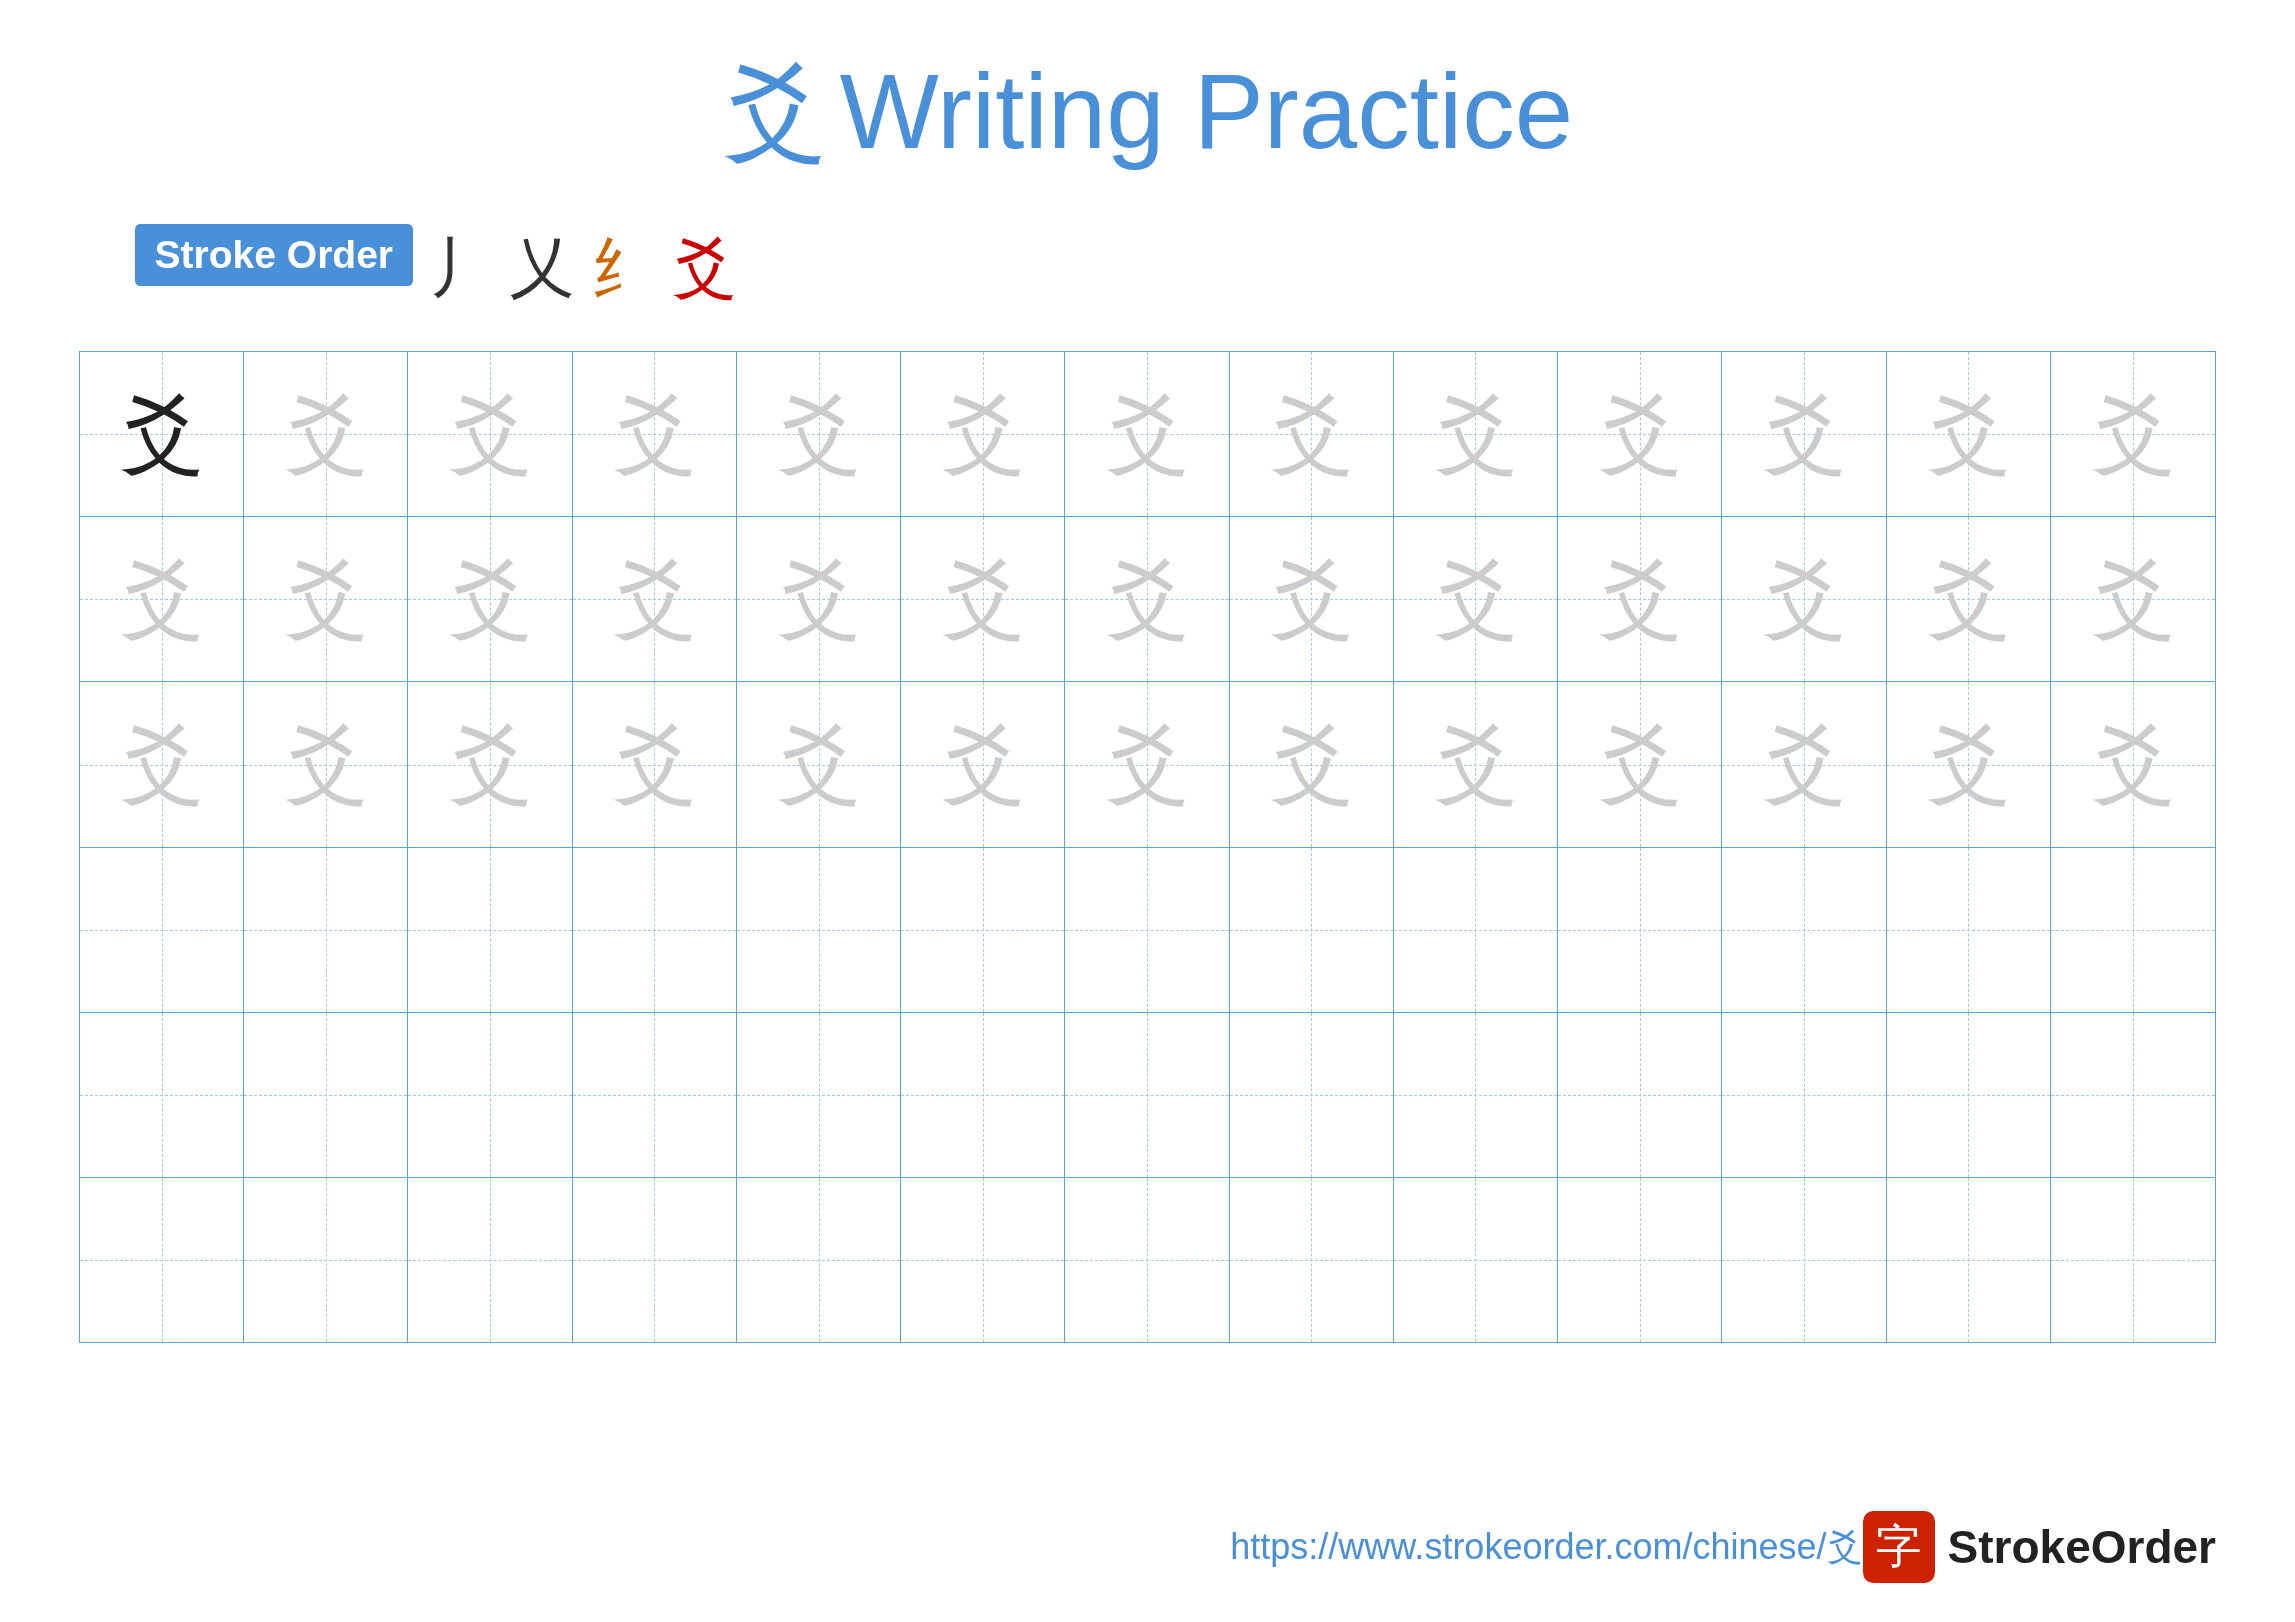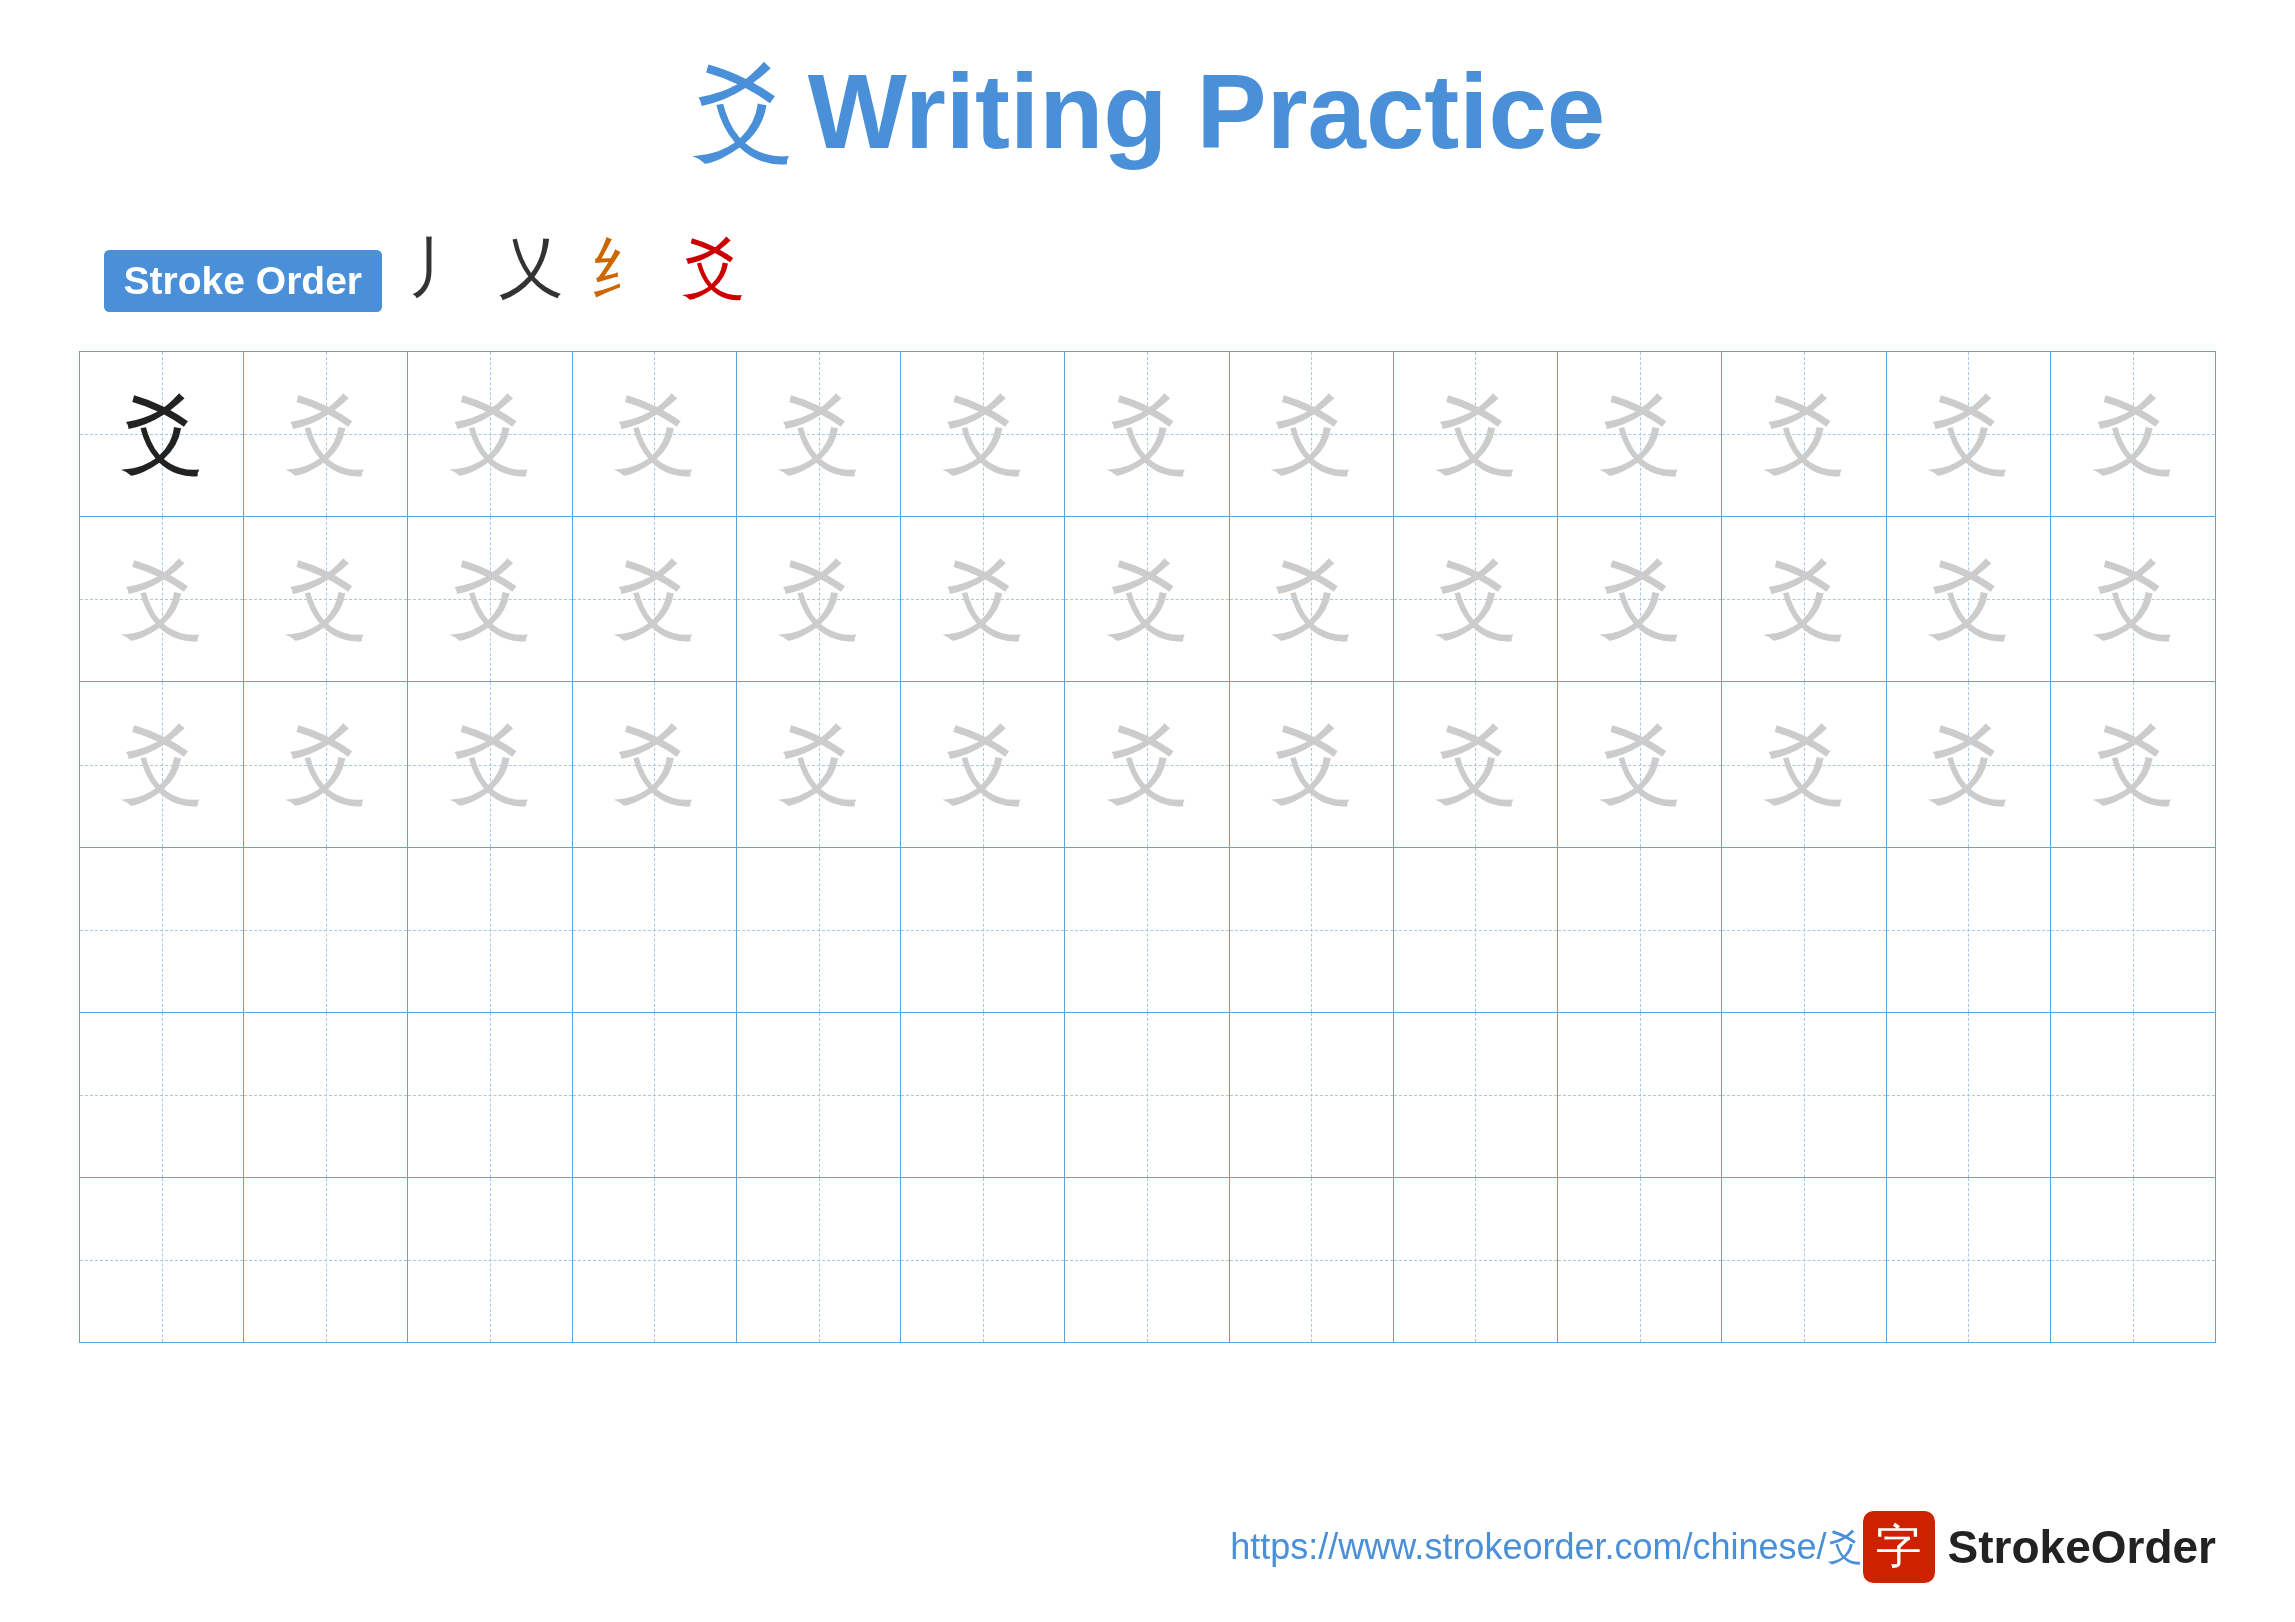--- a/index.html
+++ b/index.html
@@ -32,30 +32,30 @@
     .title-character {
       font-size: 105px;
       color: #4a90d9;
       font-family: serif;
       line-height: 1;
     }
 
     .title-text {
       font-size: 105px;
       color: #4a90d9;
-      font-weight: bold;
+      font-weight: normal;
       font-family: Arial, sans-serif;
     }
 
     .stroke-order-area {
       display: flex;
-      align-items: flex-end;
-      gap: 26px;
+      align-items: flex-start;
+      gap: 16px;
       align-self: flex-start;
-      margin-left: 25px;
+      margin-left: 56px;
       margin-bottom: 39px;
     }
 
     .stroke-order-badge {
       background: #4a90d9;
       color: white;
       font-size: 39px;
       padding: 9.2px 19.6px;
       border-radius: 5.2px;
       font-weight: bold;

